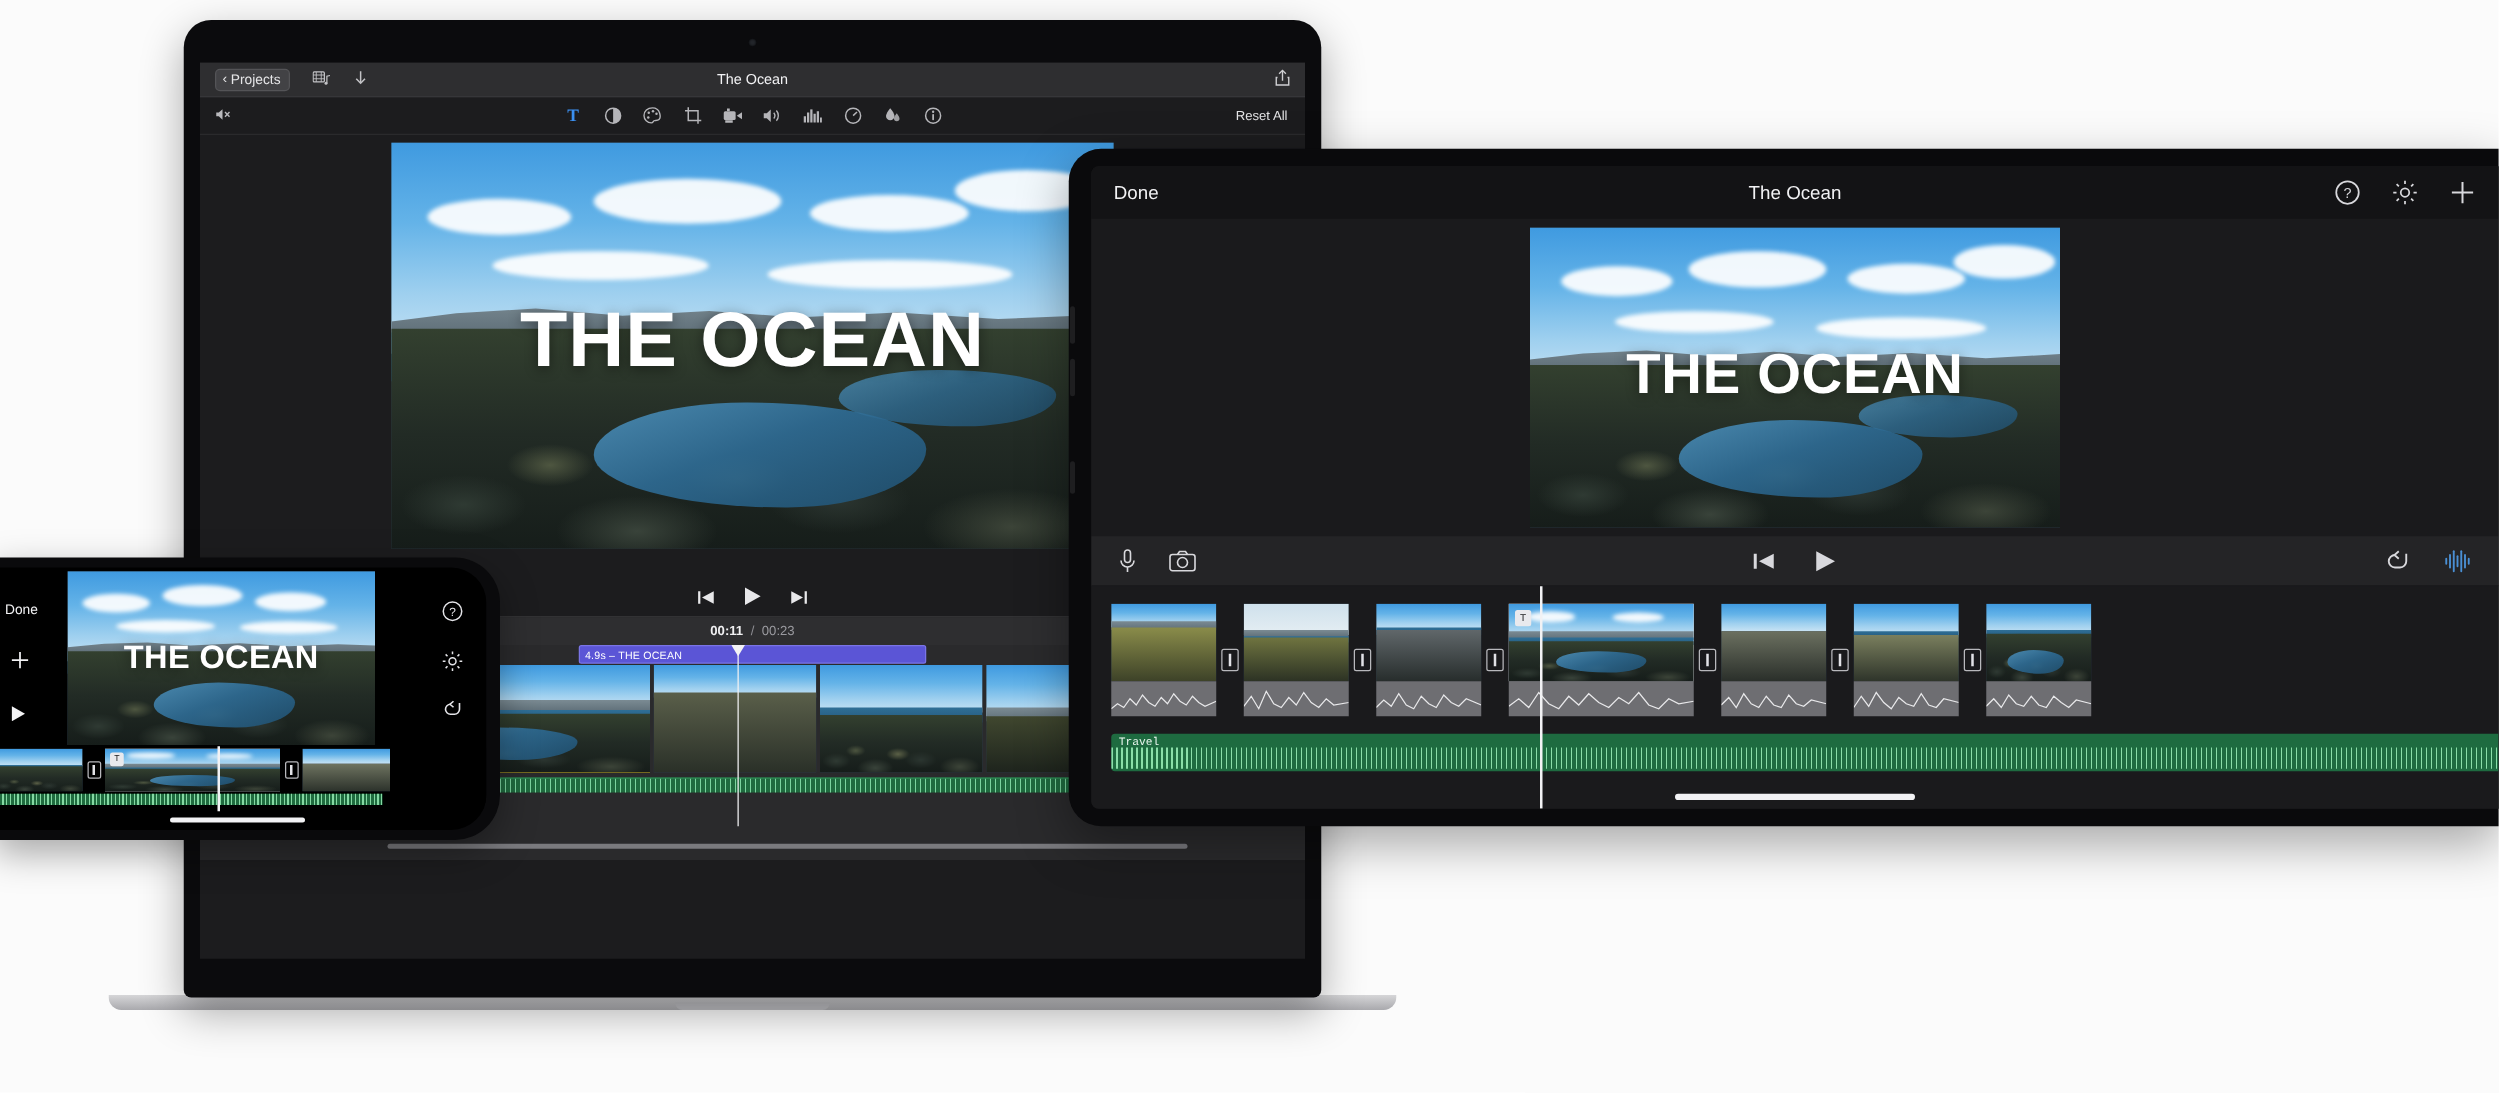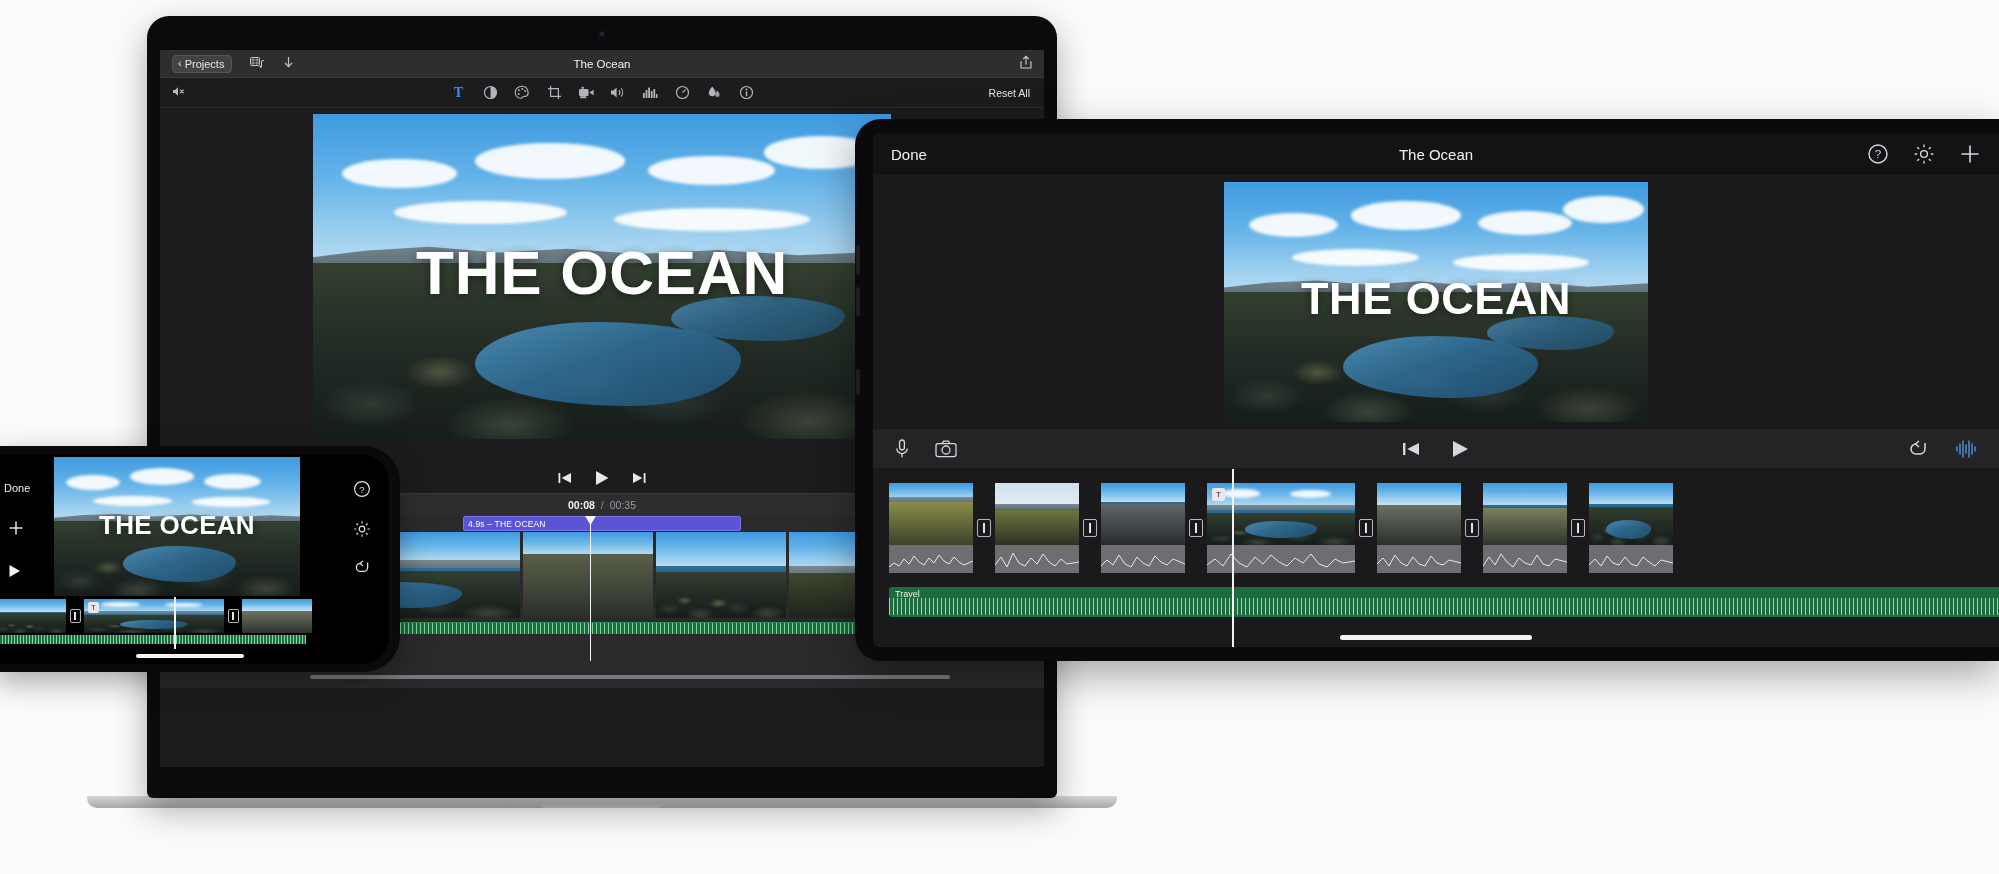--- a/index.html
+++ b/index.html
@@ -157,21 +157,21 @@
   .ip-clip.sel { outline:2px solid #f2f2f4; outline-offset:-2px; }
   .ip-wave { width:84px; height:28px; background:#6e6e72; position:relative; overflow:hidden; }
   .ip-trans { width:22px; display:flex; align-items:center; justify-content:center; }
   .ip-trans-box { width:14px; height:18px; border:1px solid #b8b8bc; border-radius:2px;
                   display:flex; align-items:center; justify-content:center; }
   .ip-trans-box i { display:block; width:2px; height:10px; background:#e2e2e6; }
   .ip-badge { position:absolute; left:5px; top:5px; width:13px; height:13px; background:#e9e9ed;
               border-radius:2px; display:flex; align-items:center; justify-content:center;
               color:#1a1a1c; font-size:8px; }
   .ip-audio { position:absolute; left:16px; top:118px; right:0; height:30px; background:#1e6b40;
-              border-radius:3px 0 0 3px; overflow:hidden; }
+              border-radius:3px 0 0 3px; overflow:hidden;font-family:Liberation Mono, monospace; }
   .ip-audio-label { color:#eaf6ee; font-size:9px; padding:2px 0 0 6px; }
   .ip-audio-wave { position:absolute; left:0; bottom:2px; width:100%; height:17px;
     background:repeating-linear-gradient(90deg, rgba(150,235,180,.9) 0 1px, transparent 1px 4px); }
   .ip-scrub { position:absolute; left:359px; top:-40px; width:2px; height:218px; background:#f2f2f4; z-index:5; }
   .ip-home { position:absolute; left:50%; margin-left:-96px; bottom:7px; width:192px; height:5px;
              background:#f2f2f4; border-radius:3px; }
   .ip-btn { position:absolute; left:1px; width:4px; background:#1e1e20; border-radius:2px; }
 
   
   #iphone { position:absolute; left:-4px; top:446px; width:404px; height:226px; }
@@ -377,23 +377,23 @@
           </span>
           <span class="pb">
             <svg width="14" height="12" viewBox="0 0 14 12">
                 <path d="M1 1 L10.4 6 L1 11 Z" fill="currentColor"></path>
                 <rect x="11.7" y="1" width="1.8" height="10" fill="currentColor"></rect>
               </svg>
           </span>
         </div>
 
         <div class="mb-timecode">
-          <span class="tc-cur">00:08</span>
+          <span class="tc-cur">00:11</span>
           <span class="tc-sep">/</span>
-          <span class="tc-tot">00:35</span>
+          <span class="tc-tot">00:23</span>
         </div>
 
         <div class="mb-timeline">
           <div class="title-clip">4.9s – THE OCEAN</div>
 
           <div class="mb-clips">
             <div class="mb-clip scene" style="width:130px;">
               <div class="sky" style="height:46%"></div>
               <div class="hills" style="top:36%;height:14%;"></div>
               <div class="rocks" style="height:58%;background:linear-gradient(180deg,#4a5038,#222a22);"></div>

